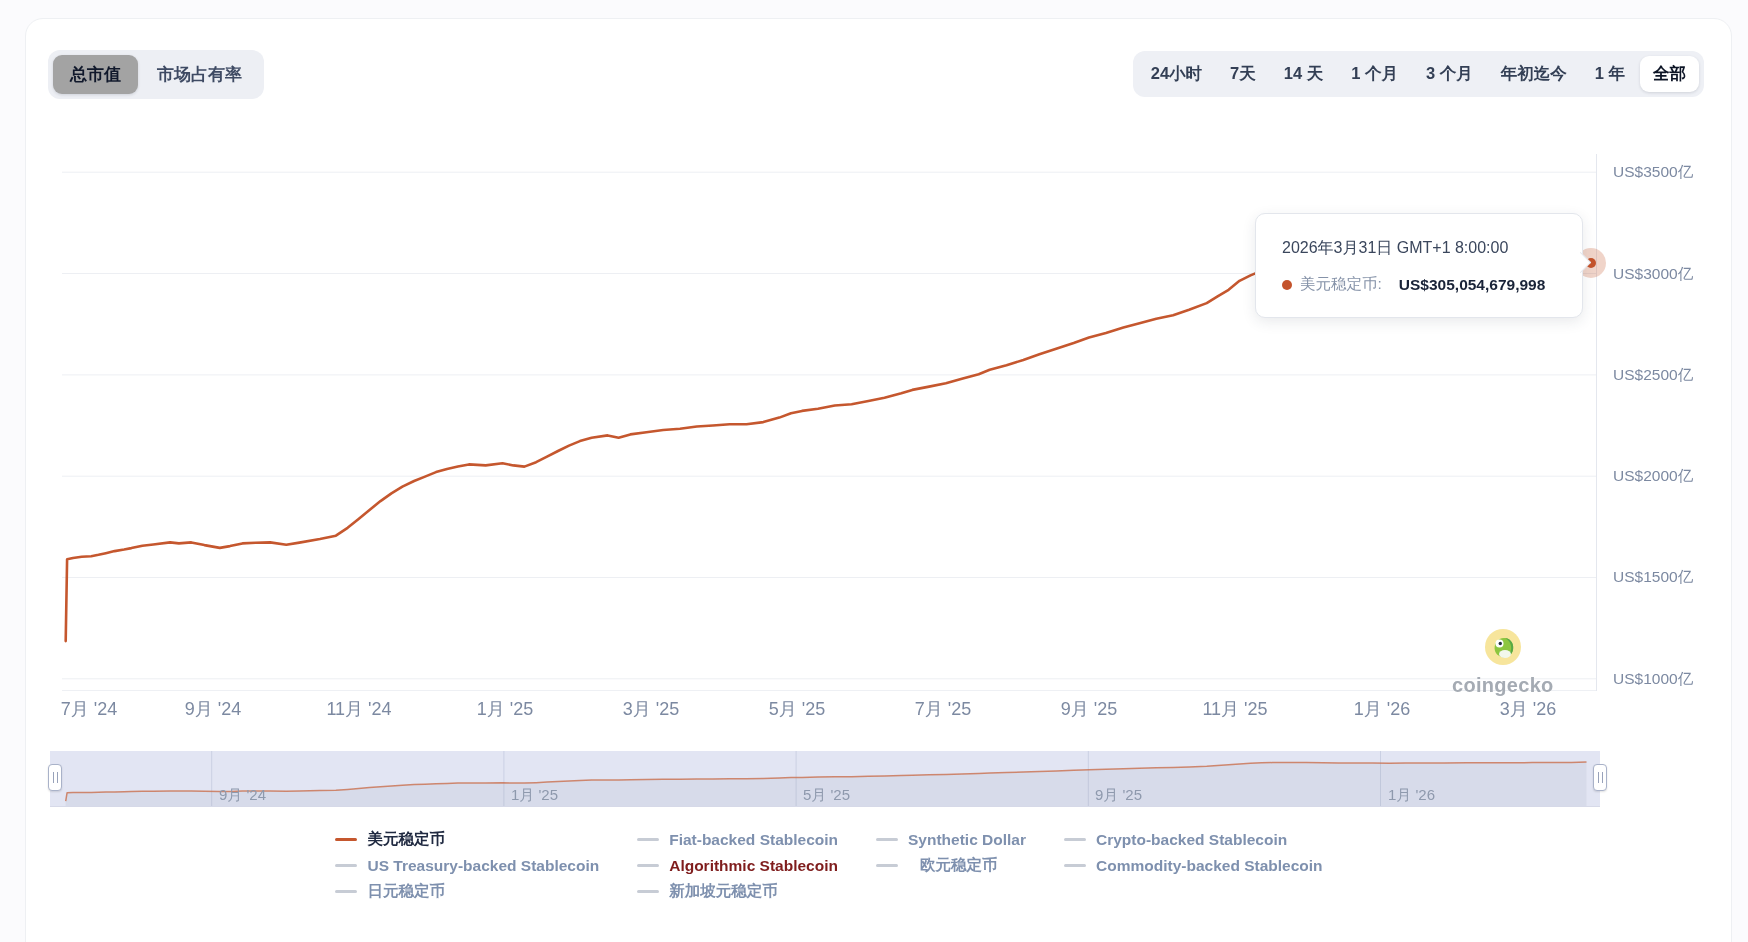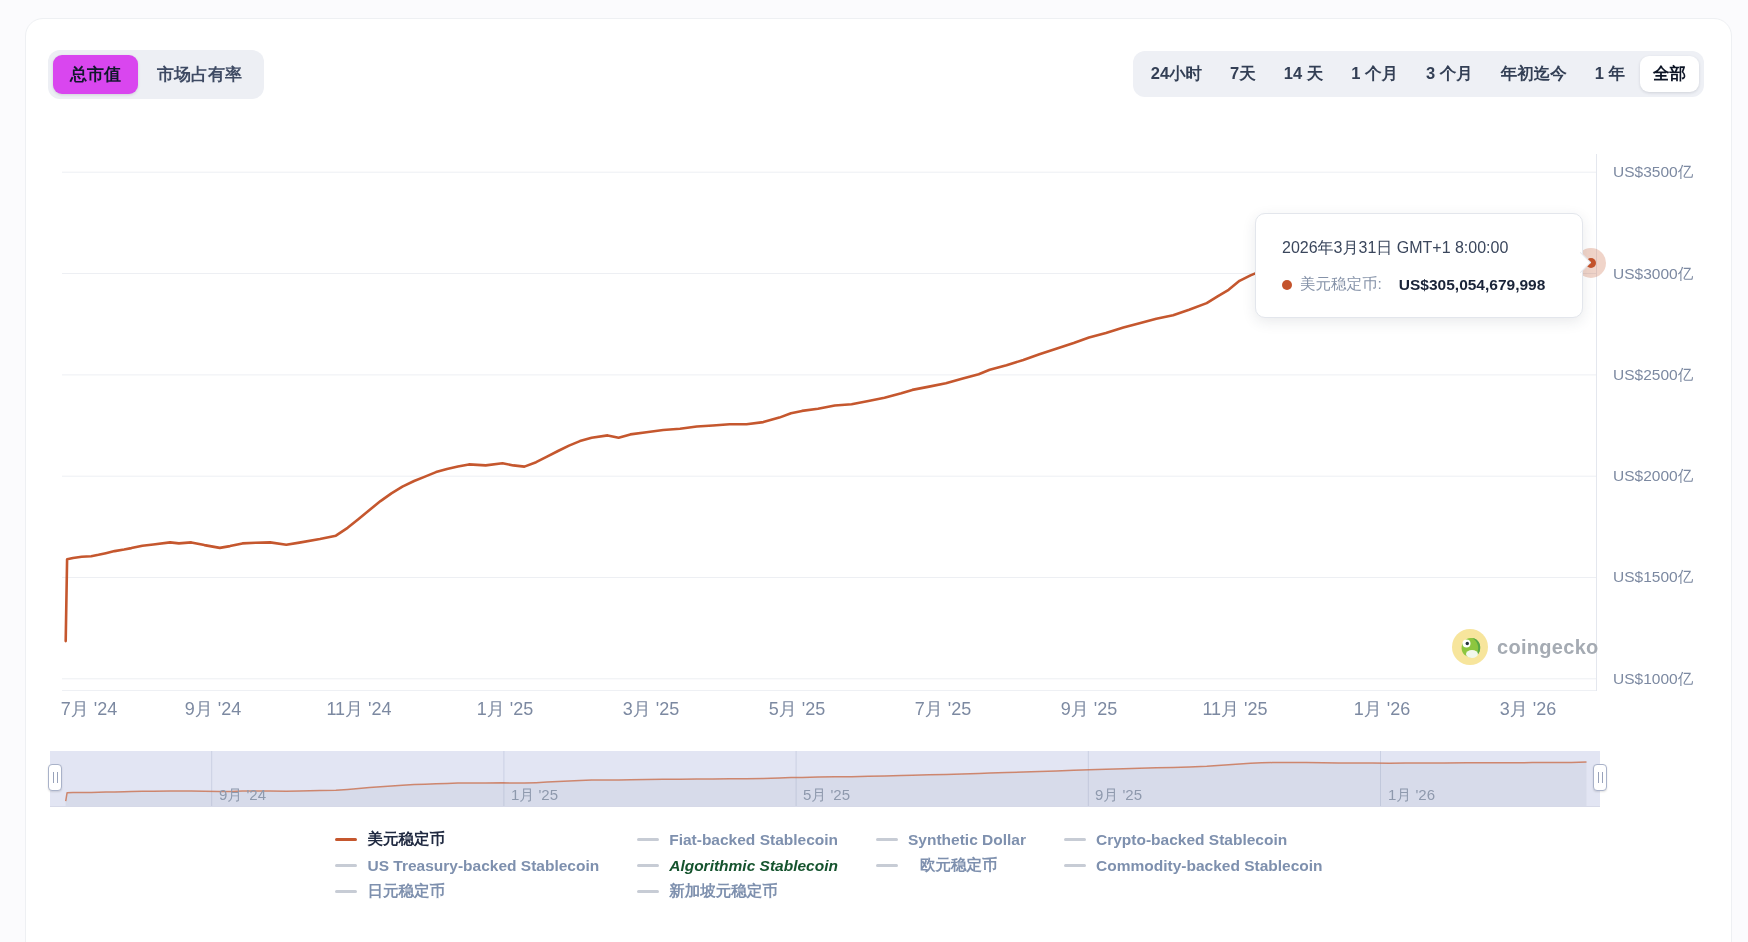--- a/index.html
+++ b/index.html
@@ -5,21 +5,21 @@
   html,body{margin:0;padding:0;width:1748px;height:942px;overflow:hidden;
     background:#fbfbfd;font-family:"Liberation Sans","DejaVu Sans",sans-serif;}
   *{box-sizing:border-box;}
   .card{position:absolute;left:25px;top:18px;width:1707px;height:960px;
     background:#ffffff;border:1px solid #eef0f3;border-radius:18px;}
   
   .tabs{position:absolute;left:48px;top:50px;display:inline-flex;gap:2px;
     background:#edeff4;border-radius:12px;padding:5px;z-index:20;}
   .tab{border:none;background:transparent;border-radius:9px;padding:8px 17px;
     font-family:inherit;font-size:17px;font-weight:600;color:#3e4a63;cursor:pointer;white-space:nowrap;}
-  .tab.active{background:#d946ef;color:#10182b;font-weight:700;box-shadow:0 1px 3px rgba(25,35,60,.14);}
+  .tab.active{background:#a3a3a3;color:#10182b;font-weight:700;box-shadow:0 1px 3px rgba(25,35,60,.14);}
   .ranges{position:absolute;right:44px;top:51px;display:inline-flex;gap:2px;align-items:flex-start;
     background:#eef0f5;border-radius:12px;padding:5px;z-index:20;}
   .range{border:none;background:transparent;border-radius:9px;padding:7px 13px;
     font-family:inherit;font-size:16.5px;font-weight:600;color:#333f55;cursor:pointer;white-space:nowrap;}
   .range.active{background:#ffffff;color:#0d1526;font-weight:700;box-shadow:0 1px 3px rgba(25,35,60,.14);}
   
   #chart-svg{position:absolute;left:0;top:0;z-index:5;}
   #labels{position:absolute;left:1px;top:0;width:1748px;height:942px;z-index:6;pointer-events:none;}
   .ylab{position:absolute;font-size:15.5px;color:#7c89a1;white-space:nowrap;}
   .xlab{position:absolute;font-size:18px;color:#7c89a1;width:96px;text-align:center;white-space:nowrap;}
@@ -34,21 +34,21 @@
   .tt-label{font-size:15.5px;color:#8592a8;}
   .tt-value{font-size:15.5px;font-weight:700;color:#192338;margin-left:5px;padding-left:12px;}
   .tt-arrow{position:absolute;left:1573px;top:262px;width:15px;height:15px;background:#fff;
     border-top:1px solid #e3e6ec;border-right:1px solid #e3e6ec;transform:rotate(45deg);z-index:11;}
   
   .halo{position:absolute;left:1576px;top:248px;width:30px;height:30px;border-radius:50%;
     background:rgba(197,87,46,.26);z-index:7;}
   .dot{position:absolute;left:1586px;top:258px;width:10px;height:10px;border-radius:50%;
     background:#c4532b;z-index:8;}
   
-  .logo{position:absolute;left:1452px;top:629px;display:flex;align-items:center;gap:9px;z-index:9;cursor:pointer;}
+  .logo{position:absolute;left:1452px;top:629px;display:flex;align-items:center;gap:9px;z-index:9;cursor:pointer;flex-direction:column;}
   .logo-text{font-size:20px;font-weight:700;color:#a5abb3;letter-spacing:.3px;}
   
   .handle{position:absolute;top:764px;width:14px;height:27px;background:#fff;border:1px solid #a9b2c9;
     border-radius:4px;box-shadow:0 1px 2px rgba(0,0,0,.12);display:flex;align-items:center;
     justify-content:center;gap:3px;z-index:9;cursor:ew-resize;}
   .handle i{display:block;width:1px;height:11px;background:#98a2ba;}
   
   .legend-wrap{position:absolute;left:62px;top:829px;width:1534px;display:flex;justify-content:center;z-index:6;align-items:center;}
   .legend{display:grid;grid-template-columns:repeat(4,auto);column-gap:38px;row-gap:5px;}
   .litem{display:flex;align-items:center;cursor:pointer;}
@@ -171,21 +171,21 @@
       <div class="litem">
         <span class="ldash" style="background: rgb(199, 204, 213);"></span>
         <span class="llabel" style="color: rgb(126, 144, 174);">Crypto-backed Stablecoin</span>
       </div>
       <div class="litem">
         <span class="ldash" style="background: rgb(199, 204, 213);"></span>
         <span class="llabel" style="color: rgb(126, 144, 174);">US Treasury-backed Stablecoin</span>
       </div>
       <div class="litem">
         <span class="ldash" style="background: rgb(199, 204, 213);"></span>
-        <span class="llabel" style="color: #14532d; font-style: italic;">Algorithmic Stablecoin</span>
+        <span class="llabel" style="color: #7f1d1d;">Algorithmic Stablecoin</span>
       </div>
       <div class="litem">
         <span class="ldash" style="background: rgb(199, 204, 213);"></span>
         <span class="llabel" style="color: rgb(126, 144, 174); margin-left: 12px;">欧元稳定币</span>
       </div>
       <div class="litem">
         <span class="ldash" style="background: rgb(199, 204, 213);"></span>
         <span class="llabel" style="color: rgb(126, 144, 174);">Commodity-backed Stablecoin</span>
       </div>
       <div class="litem">

